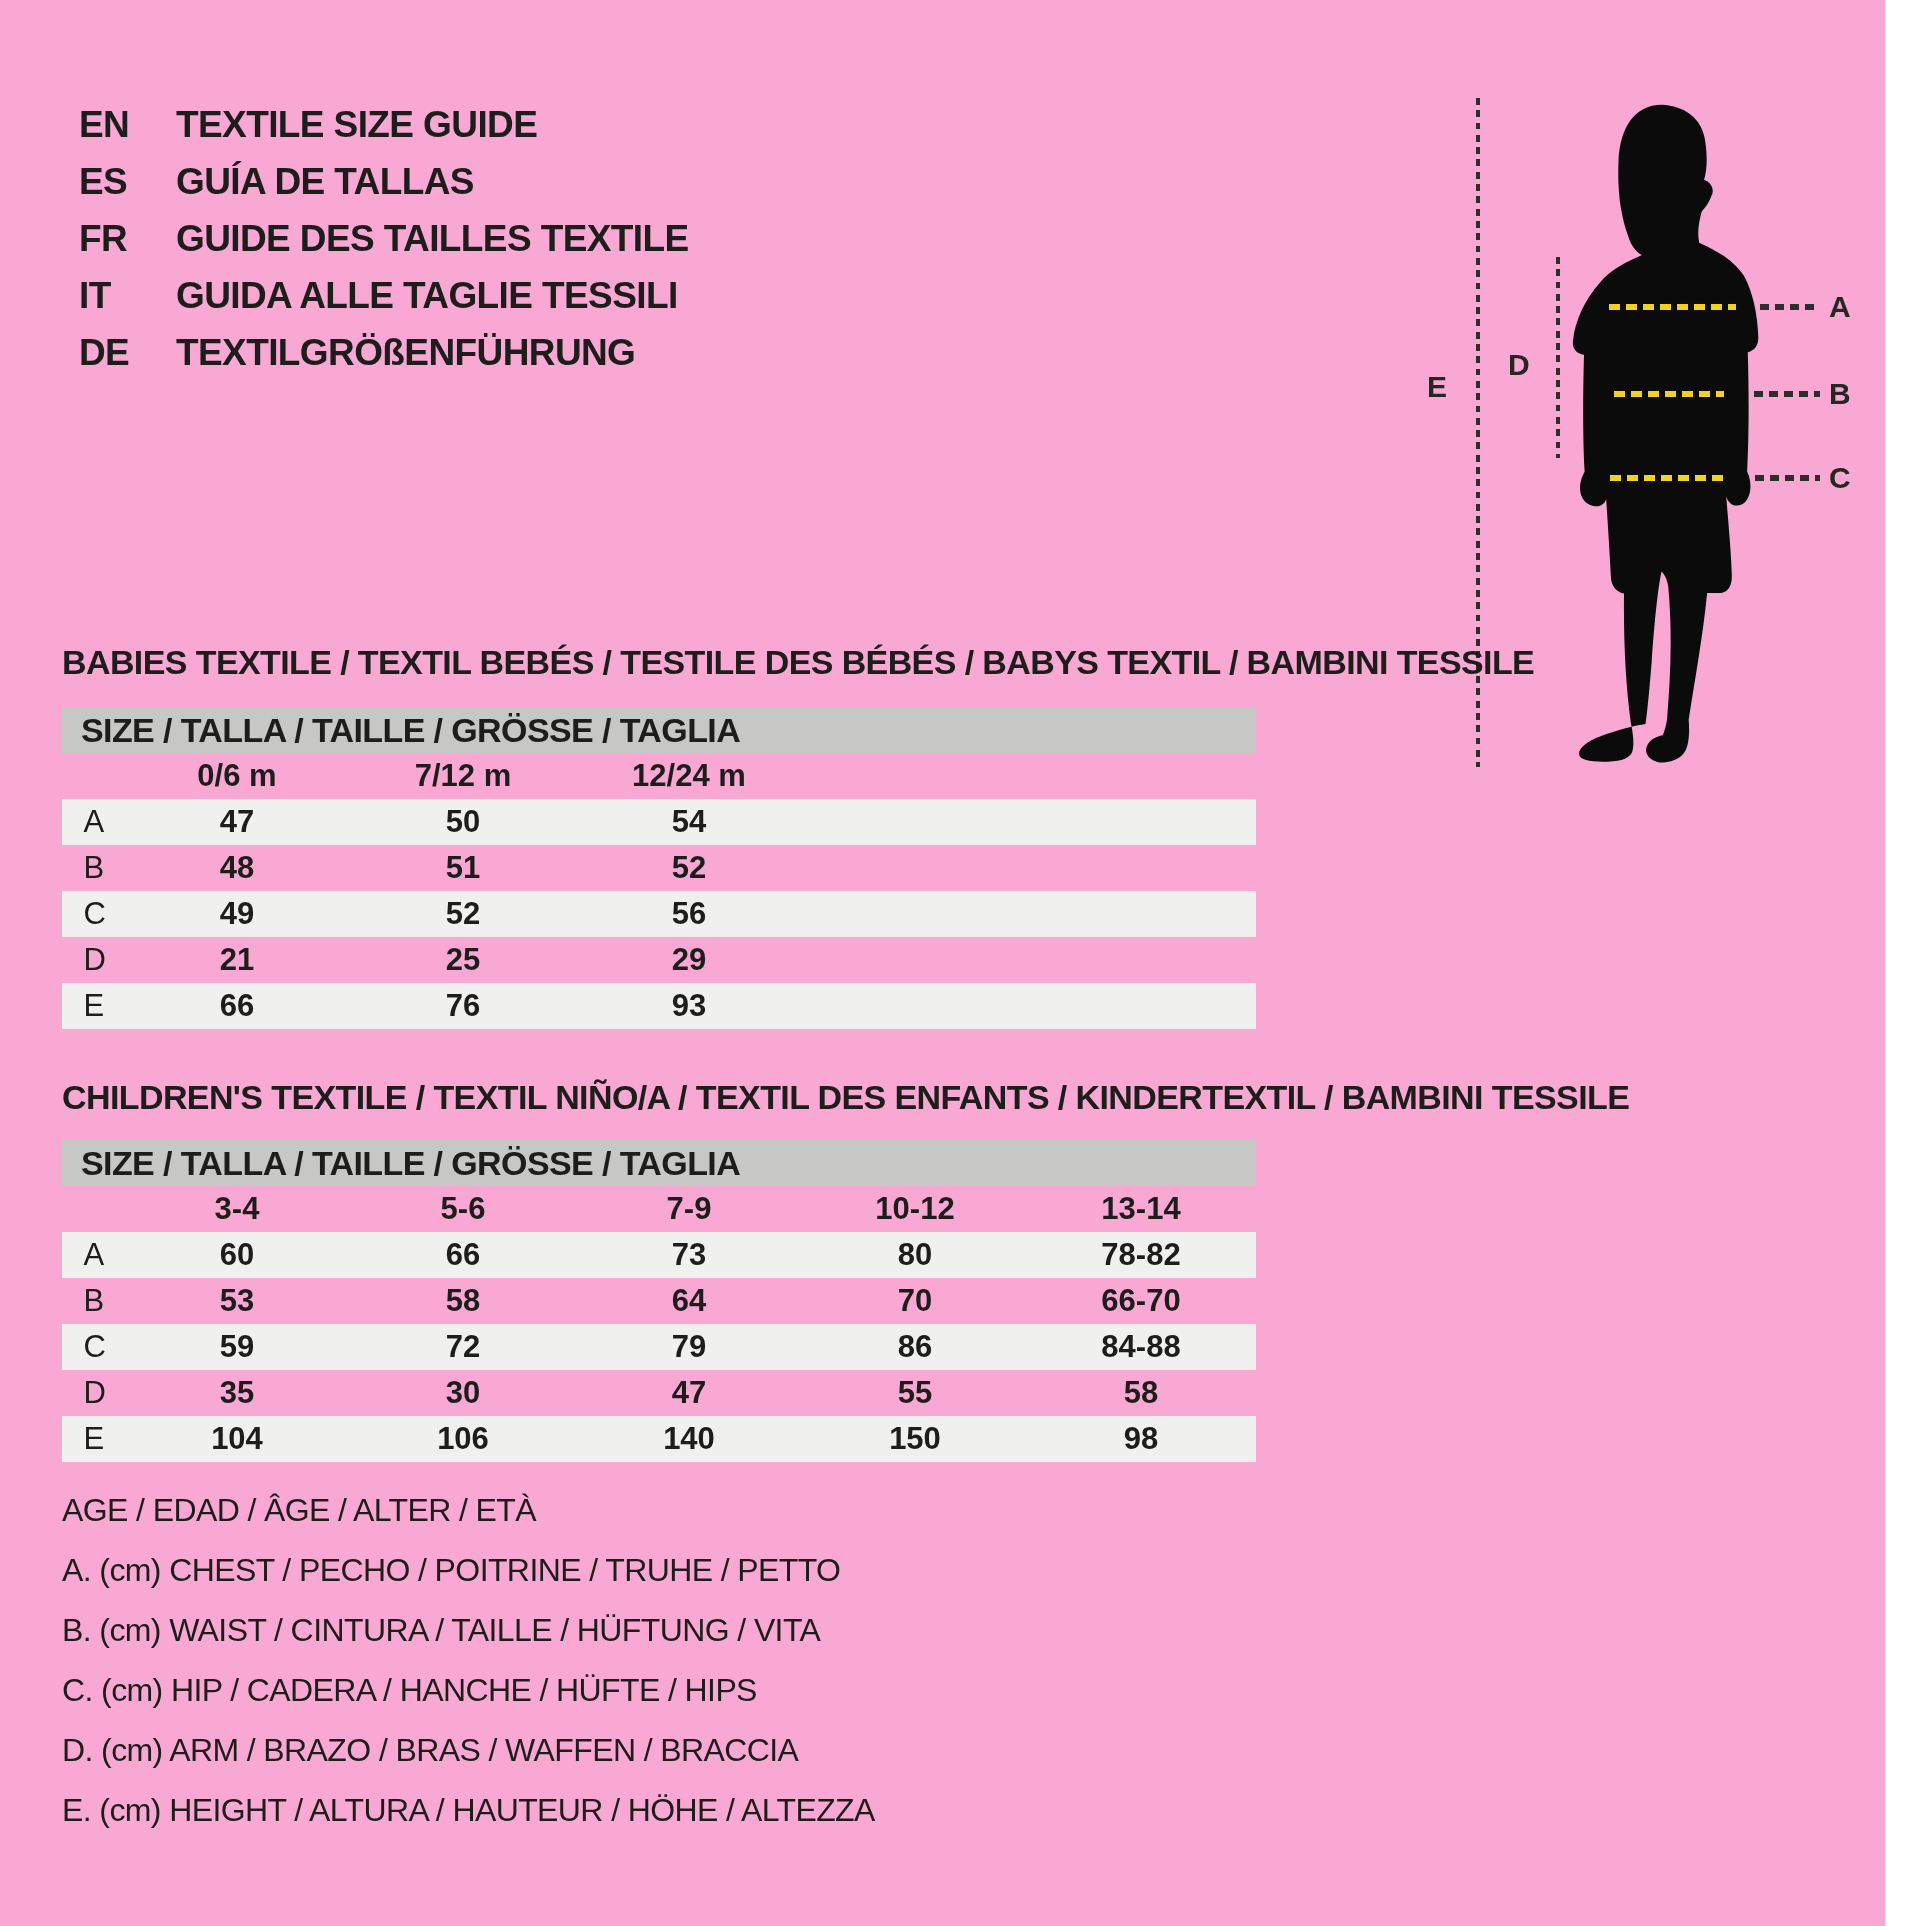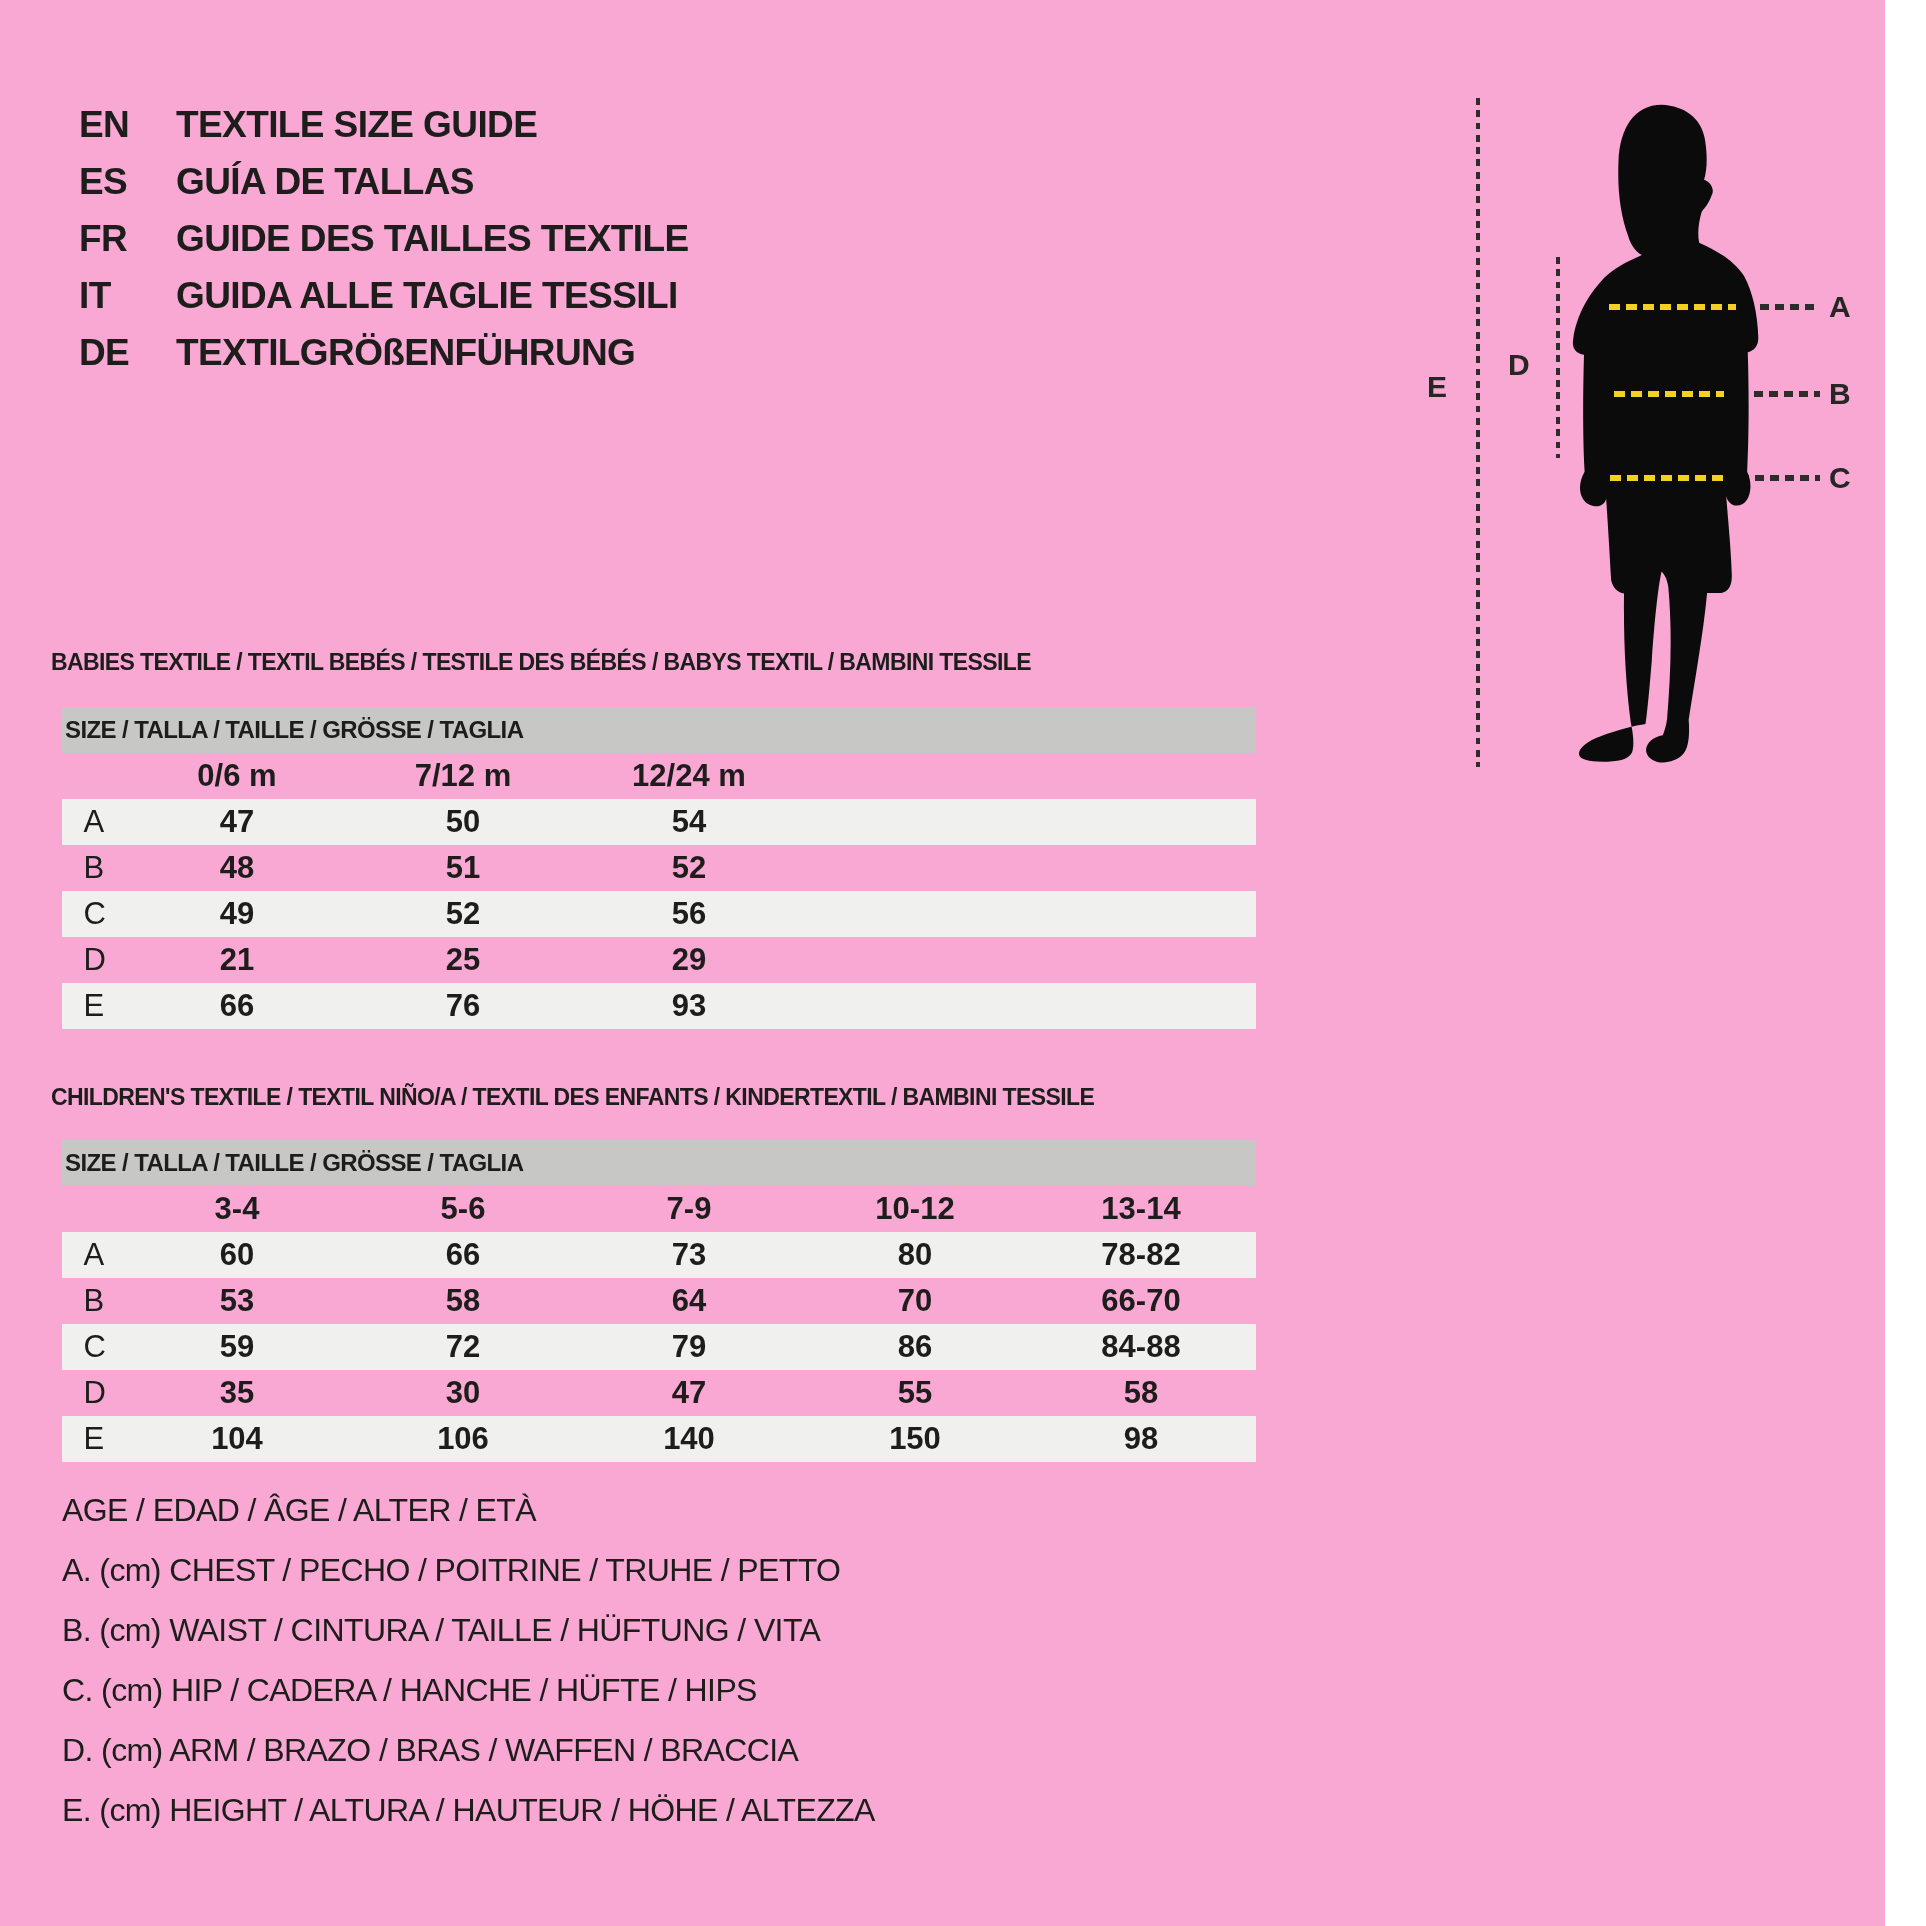--- a/index.html
+++ b/index.html
@@ -15,29 +15,29 @@
   body{font-family:"Liberation Sans","DejaVu Sans",sans-serif;color:var(--ink);}
   #canvas{position:relative;width:1885px;height:1926px;background:#f9a8d4;overflow:hidden;}
 
   
   .lang-block{position:absolute;left:79px;top:96px;}
   .lang-row{display:flex;line-height:57px;font-size:37px;font-weight:bold;letter-spacing:-0.6px;}
   .lang-code{width:97px;}
   .lang-title{white-space:nowrap;}
 
   
-  .section-heading{position:absolute;left:51px;font-size:23px;font-weight:bold;letter-spacing:-0.6px;line-height:46px;white-space:nowrap;}
+  .section-heading{position:absolute;left:62px;font-size:34px;font-weight:bold;letter-spacing:-0.6px;line-height:46px;white-space:nowrap;}
   #babies-heading{top:639px;}
   #children-heading{top:1074px;}
 
   
   .size-table{position:absolute;left:62px;width:1194px;}
   #babies-table{top:707px;}
   #children-table{top:1140px;}
-  .size-bar{height:46px;background:var(--bar);line-height:46px;font-size:24px;font-weight:bold;letter-spacing:-0.6px;padding-left:3px;white-space:nowrap;}
+  .size-bar{height:46px;background:var(--bar);line-height:46px;font-size:34px;font-weight:bold;letter-spacing:-0.6px;padding-left:19px;white-space:nowrap;}
   .t-row{display:flex;height:46px;line-height:46px;font-size:31px;}
   .t-row.stripe{background:var(--stripe);}
   .t-label{width:62px;padding-left:21.6px;}
   .t-cell{width:226px;text-align:center;font-weight:bold;}
   .t-head .t-cell{font-size:31px;}
 
   
   .legend-block{position:absolute;left:62px;top:1480px;}
   .legend-line{line-height:60px;font-size:32px;letter-spacing:-0.6px;white-space:nowrap;}
 

